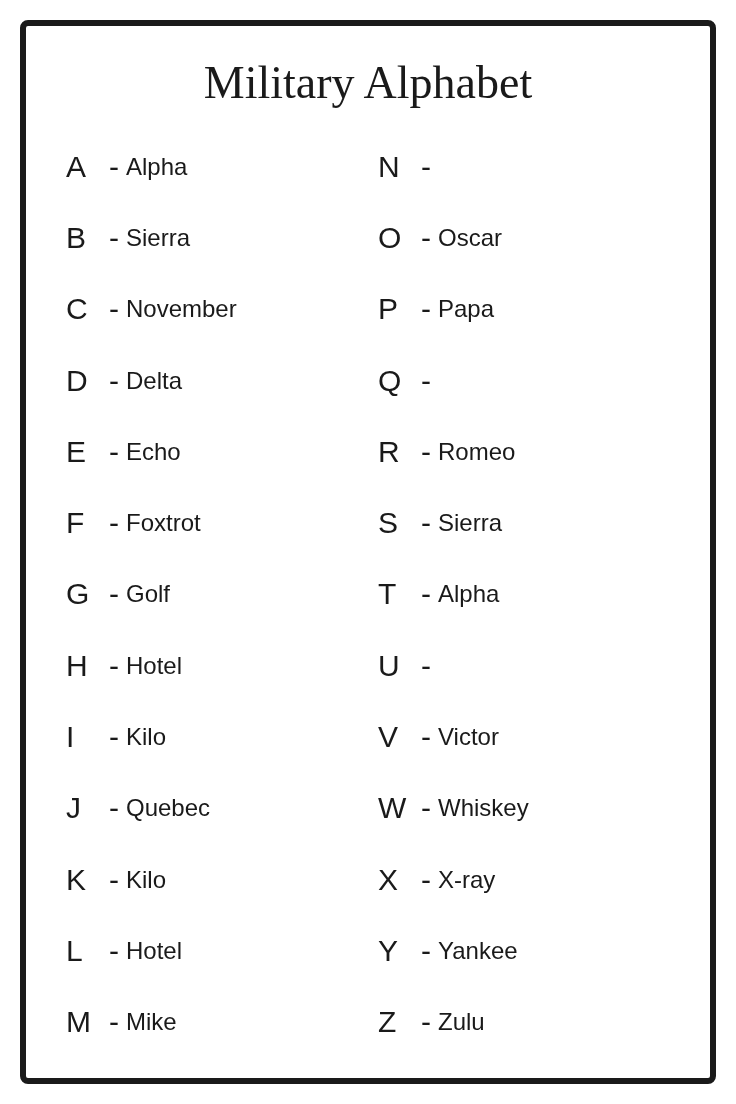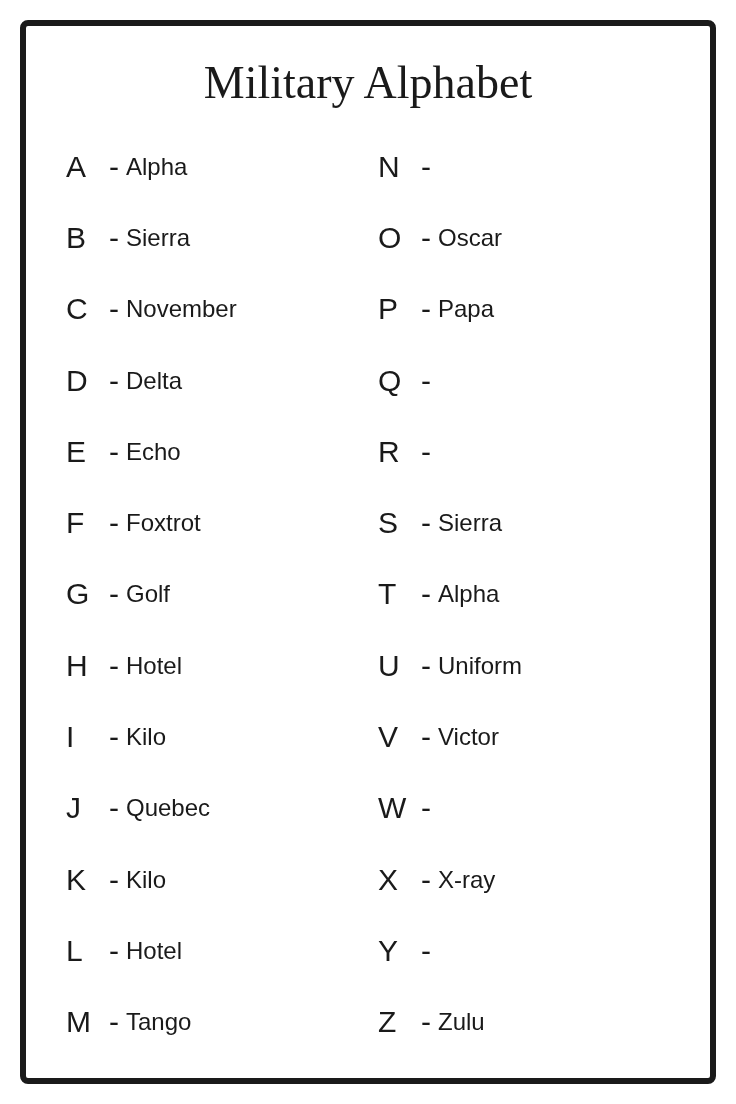--- a/index.html
+++ b/index.html
@@ -121,20 +121,21 @@
         <span class="dash">-</span>
       </div>
       <div class="alphabet-item">
         <span class="letter">E</span>
         <span class="dash">-</span>
         <span class="word">Echo</span>
       </div>
       <div class="alphabet-item">
         <span class="letter">R</span>
         <span class="dash">-</span>
+        <span class="word">Romeo</span>
       </div>
       <div class="alphabet-item">
         <span class="letter">F</span>
         <span class="dash">-</span>
         <span class="word">Foxtrot</span>
       </div>
       <div class="alphabet-item">
         <span class="letter">S</span>
         <span class="dash">-</span>
         <span class="word">Sierra</span>
@@ -150,64 +151,65 @@
         <span class="word">Alpha</span>
       </div>
       <div class="alphabet-item">
         <span class="letter">H</span>
         <span class="dash">-</span>
         <span class="word">Hotel</span>
       </div>
       <div class="alphabet-item">
         <span class="letter">U</span>
         <span class="dash">-</span>
-        <span class="word">Uniform</span>
       </div>
       <div class="alphabet-item">
         <span class="letter">I</span>
         <span class="dash">-</span>
         <span class="word">Kilo</span>
       </div>
       <div class="alphabet-item">
         <span class="letter">V</span>
         <span class="dash">-</span>
         <span class="word">Victor</span>
       </div>
       <div class="alphabet-item">
         <span class="letter">J</span>
         <span class="dash">-</span>
         <span class="word">Quebec</span>
       </div>
       <div class="alphabet-item">
         <span class="letter">W</span>
         <span class="dash">-</span>
+        <span class="word">Whiskey</span>
       </div>
       <div class="alphabet-item">
         <span class="letter">K</span>
         <span class="dash">-</span>
         <span class="word">Kilo</span>
       </div>
       <div class="alphabet-item">
         <span class="letter">X</span>
         <span class="dash">-</span>
         <span class="word">X-ray</span>
       </div>
       <div class="alphabet-item">
         <span class="letter">L</span>
         <span class="dash">-</span>
         <span class="word">Hotel</span>
       </div>
       <div class="alphabet-item">
         <span class="letter">Y</span>
         <span class="dash">-</span>
+        <span class="word">Yankee</span>
       </div>
       <div class="alphabet-item">
         <span class="letter">M</span>
         <span class="dash">-</span>
-        <span class="word">Tango</span>
+        <span class="word">Mike</span>
       </div>
       <div class="alphabet-item">
         <span class="letter">Z</span>
         <span class="dash">-</span>
         <span class="word">Zulu</span>
       </div>
     </div>
 </div>
 
 </body></html>

